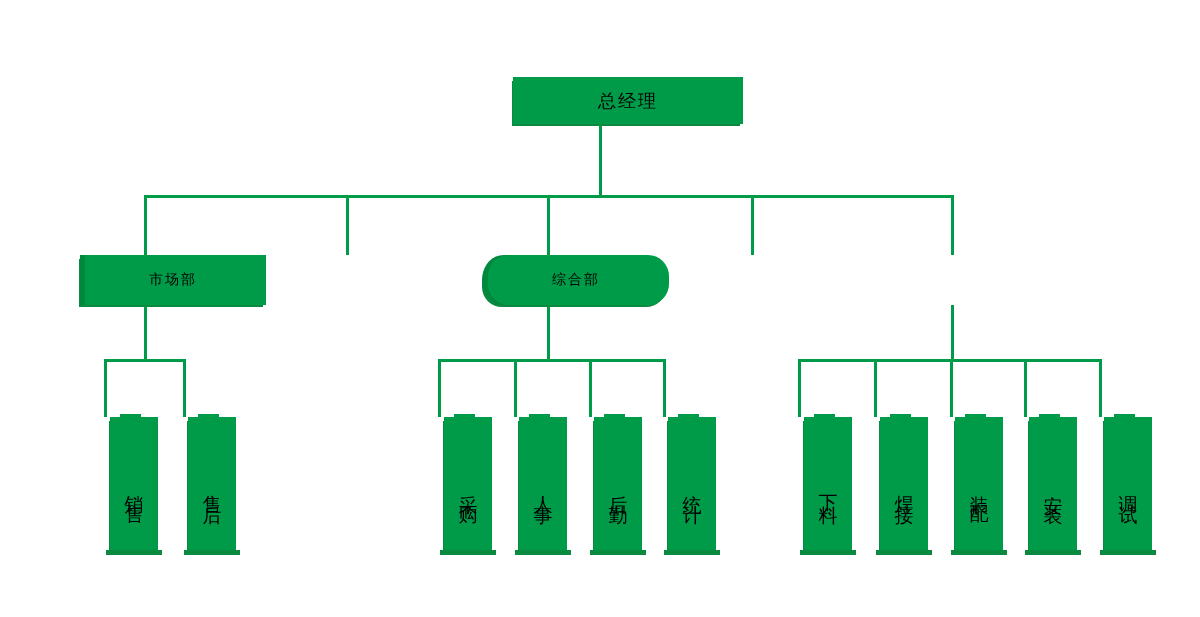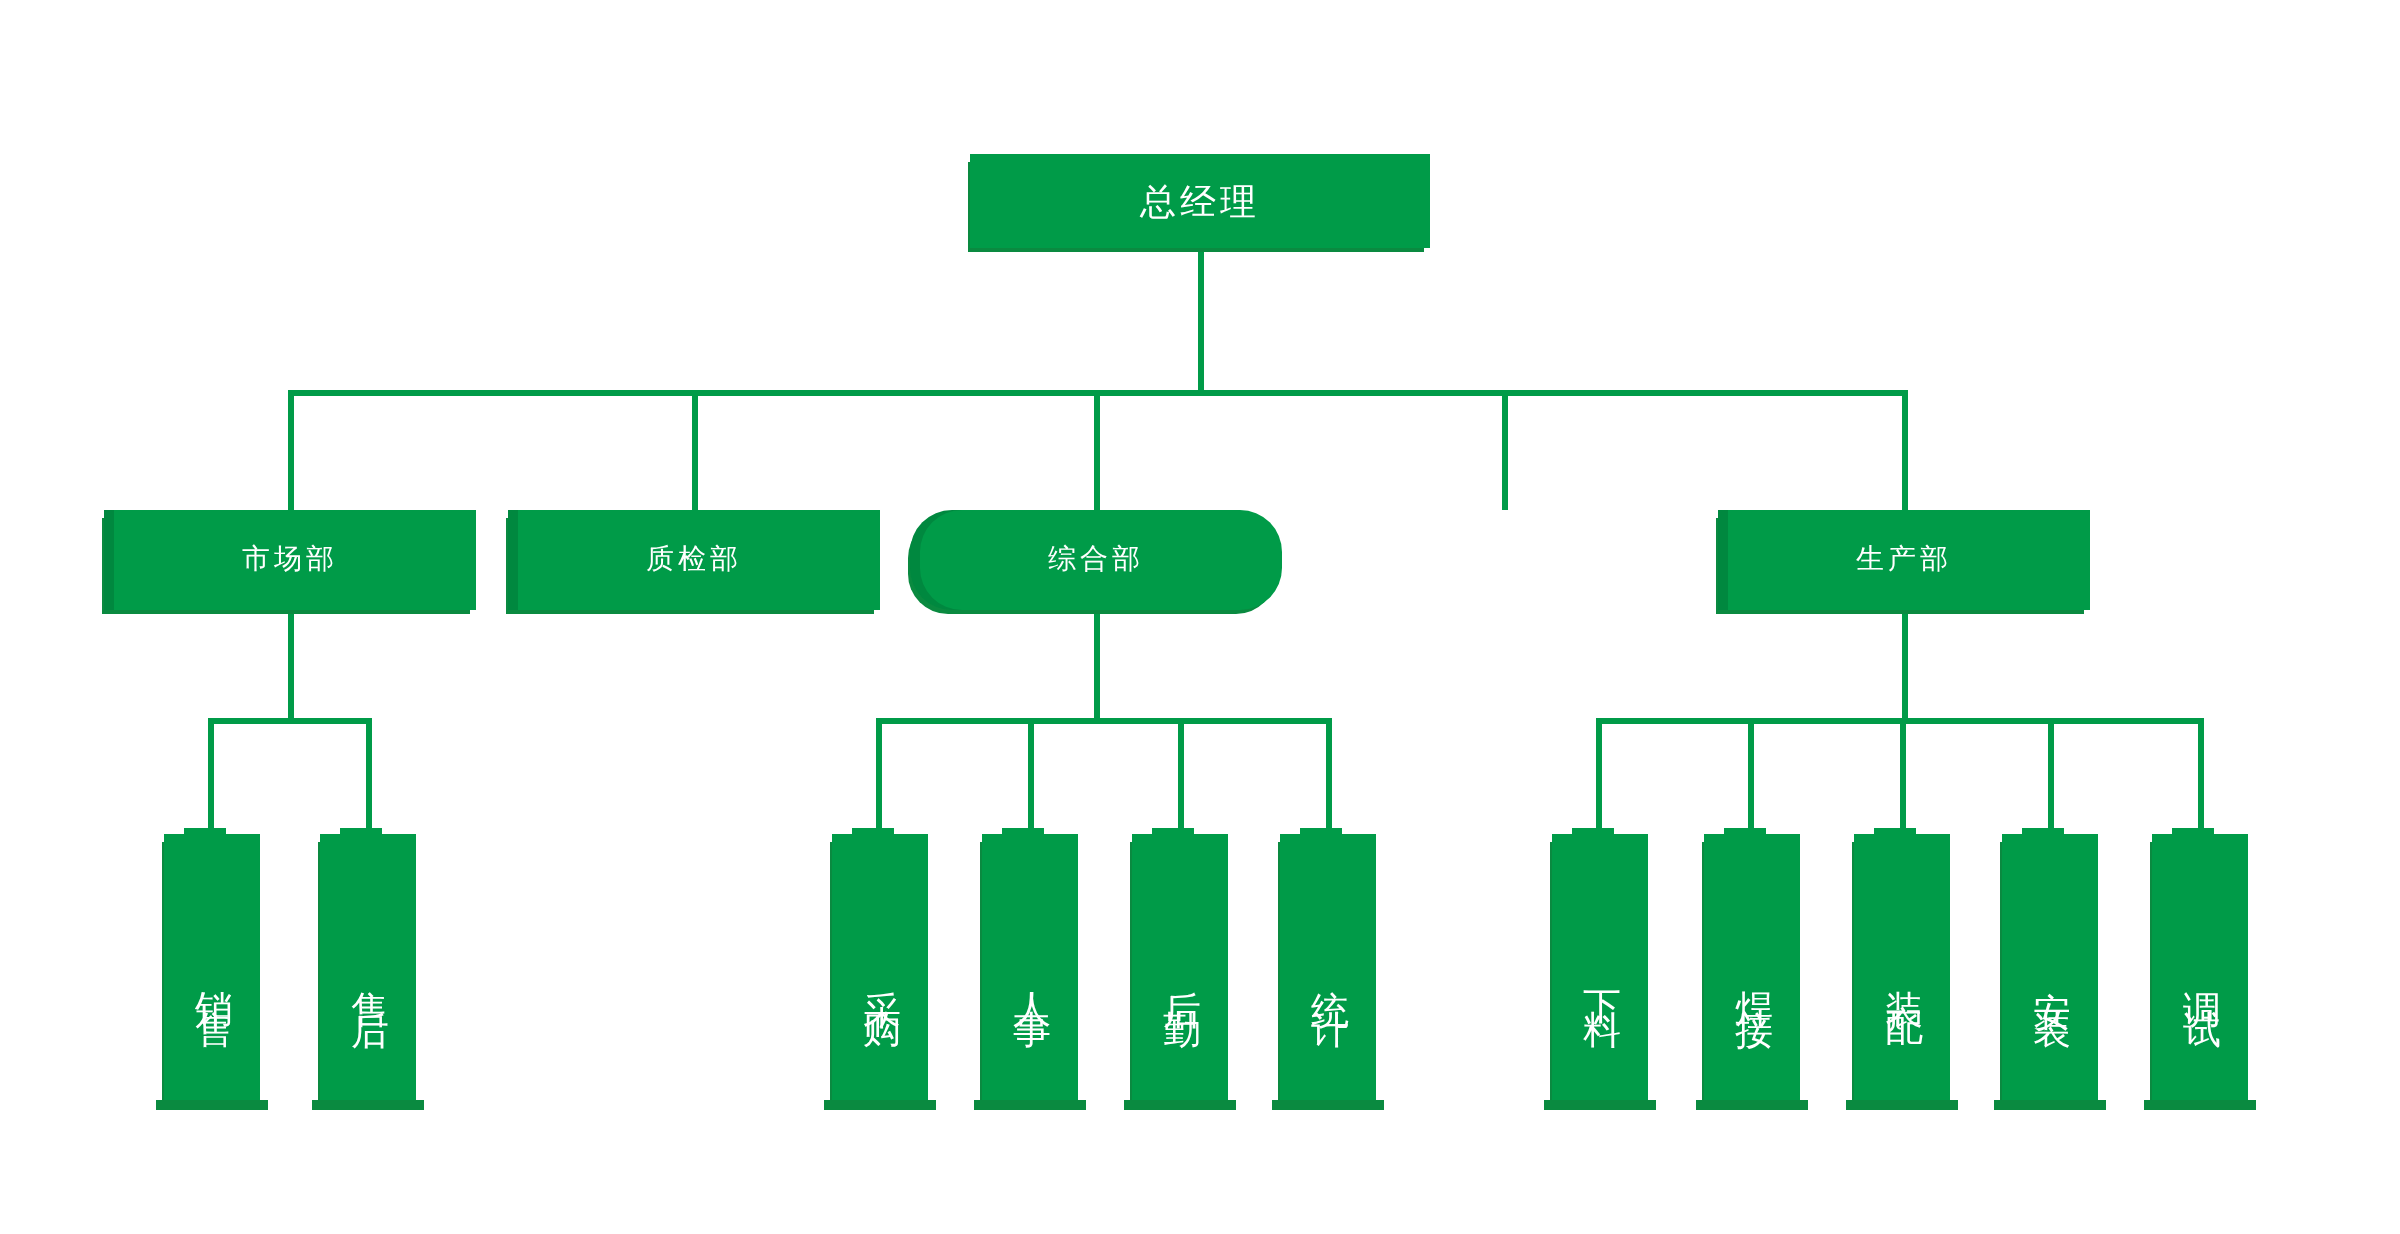--- a/index.html
+++ b/index.html
@@ -2,24 +2,25 @@
 <html><head>
 <meta charset="utf-8">
 <style>
   html,body { margin:0; padding:0; background:#ffffff; }
   .canvas {
     position:relative; width:1200px; height:617px; background:#ffffff;
     font-family:"Liberation Sans", sans-serif; overflow:hidden;
   }
   .line { position:absolute; background:#009b48; }
   .box {
-    position:absolute; background:#009b48; color:#ffffff;
+    position:absolute; background:#009b48; color:#000000;
     display:flex; align-items:center; justify-content:center;
     box-sizing:border-box;
     box-shadow:-2px 3px 0 -1px #0a8a40;
+    margin-left:28px;
   }
   .root-box {
     left:485px; top:77px; width:230px; height:47px;
     font-size:18px; letter-spacing:2px;
   }
   .dept {
     top:255px; width:186px; height:50px; font-size:14px; letter-spacing:2px;
     box-shadow: inset 5px 0 0 rgba(0,0,0,0.12), -2px 3px 0 -1px #0a8a40;
   }
   .team {
@@ -73,28 +74,22 @@
   <div class="line" style="left:1024px; top:359px; width:3px; height:58px;"></div>
   <div class="line" style="left:1099px; top:359px; width:3px; height:58px;"></div>
 
   <div class="box root-box">
     <span>总经理</span>
   </div>
 
   <div class="box dept" style="left:52px;">
     <span>市场部</span>
   </div>
-  <div class="box dept" style="left:254px;">
-    <span>质检部</span>
-  </div>
   <div class="box dept" style="left:455px;border-radius:21px;">
     <span>综合部</span>
-  </div>
-  <div class="box dept" style="left:859px;">
-    <span>生产部</span>
   </div>
 
   <div class="box team" style="left:82px;">
     <span class="vtext">销售</span>
   </div>
   <div class="box team" style="left:160px;">
     <span class="vtext">售后</span>
   </div>
 
   <div class="box team" style="left:416px;">

